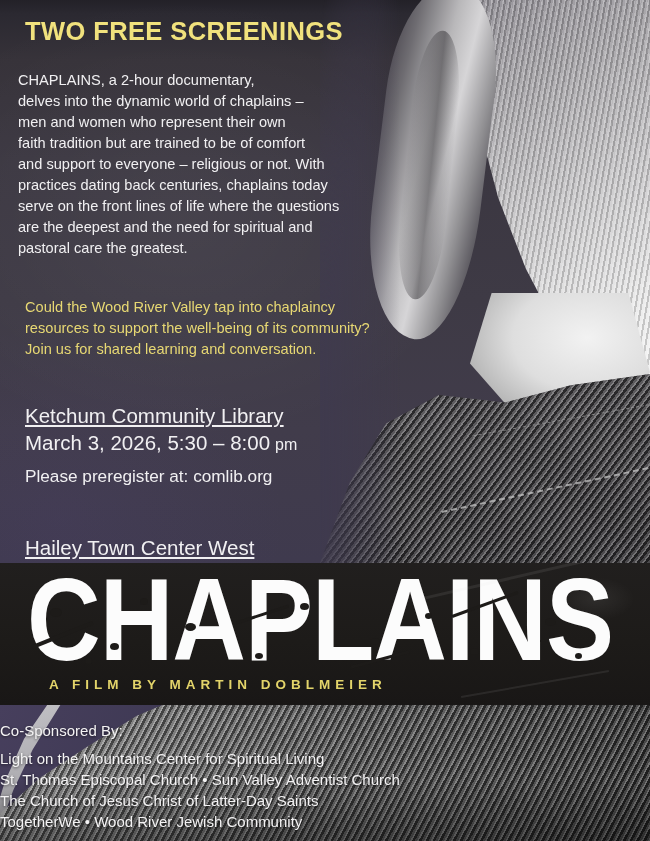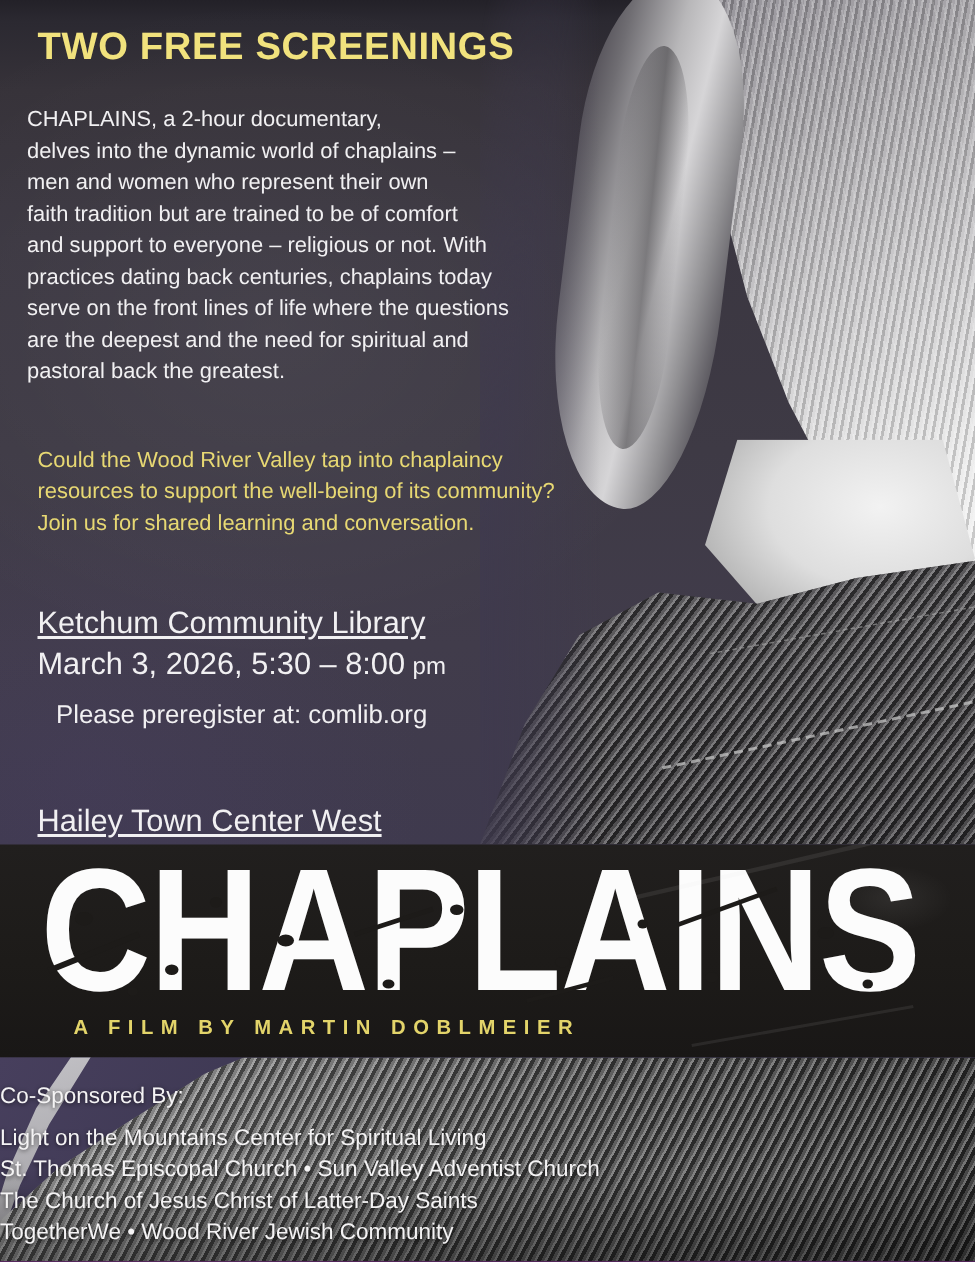--- a/index.html
+++ b/index.html
@@ -1,19 +1,19 @@
 <!DOCTYPE html>
 <html><head>
 <meta charset="utf-8">
 <style>
   html,body{margin:0;padding:0;background:#222;}
   .poster{
     position:relative;width:650px;height:841px;overflow:hidden;
     font-family:"Liberation Sans","DejaVu Sans",sans-serif;
-    background:#a21caf;
+    background:#6d28d9;
   }
   
   .bg{
     position:absolute;inset:0;z-index:0;
     background:
       radial-gradient(ellipse 430px 320px at 180px 220px, rgba(255,255,255,0.05), transparent 70%),
       radial-gradient(ellipse 300px 260px at 60px 520px, rgba(90,70,140,0.12), transparent 75%),
       linear-gradient(180deg,#232128 0px,#2b2931 14px,#363239 60px,#3b3741 160px,#3e3a45 300px,#413c4b 430px,#3f3a4e 563px);
   }
   
@@ -61,21 +61,21 @@
   .txt{position:absolute;z-index:3;white-space:nowrap;}
   .headline{left:25px;top:17px;font-size:25.5px;font-weight:bold;letter-spacing:.4px;color:#f1e27d;}
   .description{left:18px;top:70px;font-size:14.6px;line-height:21px;color:#f1f0f2;}
   .invitation{left:25px;top:297px;font-size:14.6px;line-height:21px;color:#e7d873;}
   .event{color:#f1f0f2;}
   .event-1{left:25px;top:403px;}
   .event-2{left:25px;top:509px;margin-top:26px;}
   .venue{font-size:20.5px;line-height:26px;text-decoration:underline;}
   .datetime{font-size:20.5px;line-height:27px;}
   .ampm{font-size:16px;margin-left:5px;}
-  .note{font-size:17.2px;line-height:22px;margin-top:7px;text-align:center;}
+  .note{font-size:17.2px;line-height:22px;margin-top:7px;}
   
   .band{
     position:absolute;left:0;top:563px;width:650px;height:142px;z-index:4;
     background:linear-gradient(180deg,#211f1e 0%,#1d1b19 55%,#191716 100%);
     overflow:hidden;
   }
   .logo{
     position:absolute;left:27px;top:6px;
     font-size:102px;font-weight:bold;line-height:90px;letter-spacing:-1px;
     color:#fcfcfc;white-space:nowrap;
@@ -157,21 +157,21 @@
 
   <div class="txt description">
     <div>CHAPLAINS, a 2-hour documentary,</div>
     <div>delves into the dynamic world of chaplains –</div>
     <div>men and women who represent their own</div>
     <div>faith tradition but are trained to be of comfort</div>
     <div>and support to everyone – religious or not. With</div>
     <div>practices dating back centuries, chaplains today</div>
     <div>serve on the front lines of life where the questions</div>
     <div>are the deepest and the need for spiritual and</div>
-    <div>pastoral back the greatest.</div>
+    <div>pastoral care the greatest.</div>
   </div>
 
   <div class="txt invitation">
     <div>Could the Wood River Valley tap into chaplaincy</div>
     <div>resources to support the well-being of its community?</div>
     <div>Join us for shared learning and conversation.</div>
   </div>
 
   <div class="txt event event-1">
     <div class="venue">Ketchum Community Library</div>

